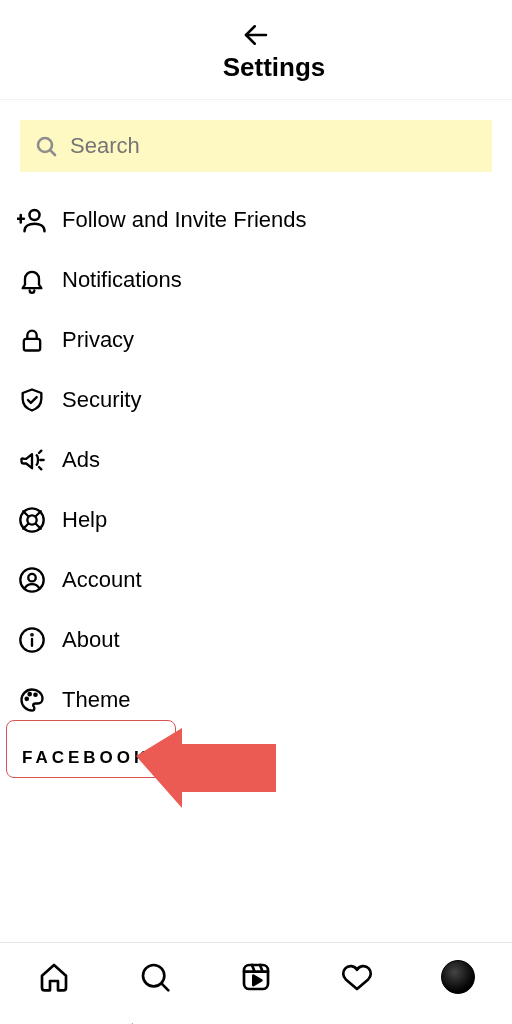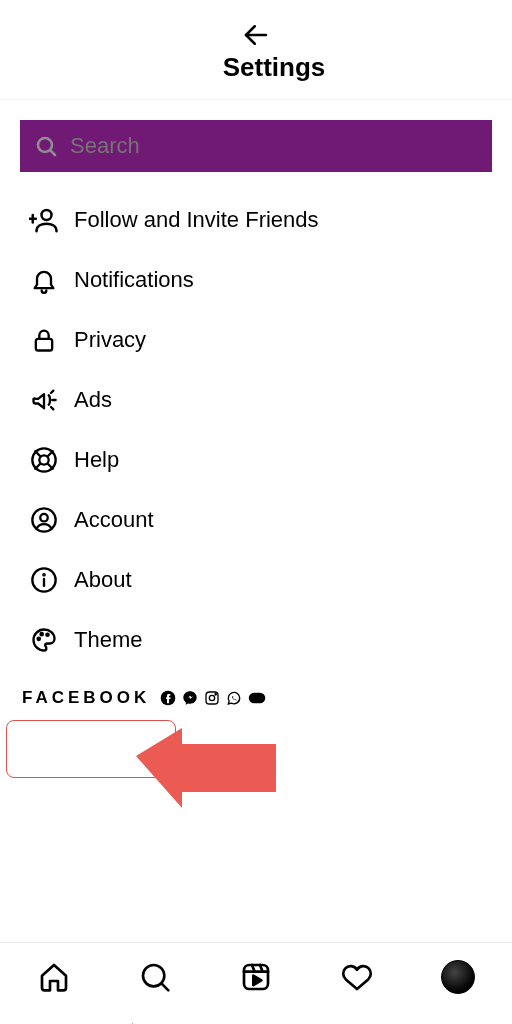--- a/index.html
+++ b/index.html
@@ -2,25 +2,25 @@
 <html><head>
 <meta charset="utf-8">
 <style>
   * { box-sizing: border-box; margin: 0; padding: 0; }
   html, body { width: 512px; height: 1024px; font-family: -apple-system, "Helvetica Neue", Arial, sans-serif; background: #fff; color: #000; overflow: hidden; }
   .header { display: flex; align-items: center; padding: 18px 20px 16px 20px; flex-direction: column; }
   .back-btn { width: 34px; height: 34px; display: flex; align-items: center; justify-content: center; }
   .title { font-size: 26px; font-weight: 700; margin-left: 36px; }
   .header-divider { height: 1px; background: #f2f2f2; width: 100%; }
   .search-wrap { padding: 20px 20px 12px 20px; }
-  .search-box { display: flex; align-items: center; background: #701a75; border-radius: 0; height: 52px; padding: 0 14px; }
+  .search-box { display: flex; align-items: center; background: #fef9c3; border-radius: 0; height: 52px; padding: 0 14px; }
   .search-icon { color: #8e8e8e; display: flex; align-items: center; }
   .search-input { border: none; background: transparent; font-size: 22px; margin-left: 12px; color: #8e8e8e; outline: none; width: 100%; }
   .list { padding: 6px 0 0 0; }
-  .item { display: flex; align-items: center; padding: 14px 28px; position: relative; }
+  .item { display: flex; align-items: center; padding: 14px 16px; position: relative; }
   .item .icon { width: 32px; height: 32px; display: flex; align-items: center; justify-content: center; }
   .item .label { font-size: 22px; margin-left: 14px; font-weight: 400; }
   .highlight { position: absolute; border: 1.5px solid #d9534f; border-radius: 8px; left: 6px; top: 620px; width: 170px; height: 58px; pointer-events: none; }
   .arrow { position: absolute; left: 136px; top: 620px; width: 140px; height: 92px; pointer-events: none; }
   .fb-row { display: flex; align-items: center; padding: 18px 22px 12px 22px; gap: 10px; }
   .fb-word { font-family: Arial, sans-serif; font-weight: 700; letter-spacing: 4px; font-size: 17px; }
   .mini-icons { display: flex; gap: 6px; align-items: center; }
   .mini-icons svg { display: block; }
   .bottom-nav { height: 68px; border-top: 1px solid #e8e8e8; display: flex; align-items: center; justify-content: space-around; padding: 0 4px; }
   .nav-btn { width: 48px; height: 48px; display: flex; align-items: center; justify-content: center; }
@@ -87,20 +87,29 @@
     <div class="item">
       <span class="icon">
         <svg width="28" height="28" viewBox="0 0 24 24" fill="none" stroke="#000" stroke-width="2" stroke-linecap="round" stroke-linejoin="round">
             <rect x="5" y="11" width="14" height="10" rx="2"></rect>
             <path d="M8 11V8a4 4 0 018 0v3"></path>
           </svg>
       </span>
       <span class="label">Privacy</span>
     </div>
 
+    <div class="item">
+      <span class="icon">
+        <svg width="28" height="28" viewBox="0 0 24 24" fill="none" stroke="#000" stroke-width="2" stroke-linecap="round" stroke-linejoin="round">
+            <path d="M12 3l8 3v5c0 5-3.5 8.5-8 10-4.5-1.5-8-5-8-10V6z"></path>
+            <polyline points="8.5 12 11 14.5 16 9.5"></polyline>
+          </svg>
+      </span>
+      <span class="label">Security</span>
+    </div>
 
     <div class="item">
       <span class="icon">
         <svg width="28" height="28" viewBox="0 0 24 24" fill="none" stroke="#000" stroke-width="2" stroke-linecap="round" stroke-linejoin="round">
             <path d="M3 11v2a2 2 0 002 2h2l5 4V7l-5 4H5a2 2 0 00-2 0z"></path>
             <path d="M16 8c1.5 1 1.5 7 0 8"></path>
             <line x1="18" y1="6" x2="20" y2="4"></line>
             <line x1="19" y1="12" x2="22" y2="12"></line>
             <line x1="18" y1="18" x2="20" y2="20"></line>
           </svg>

